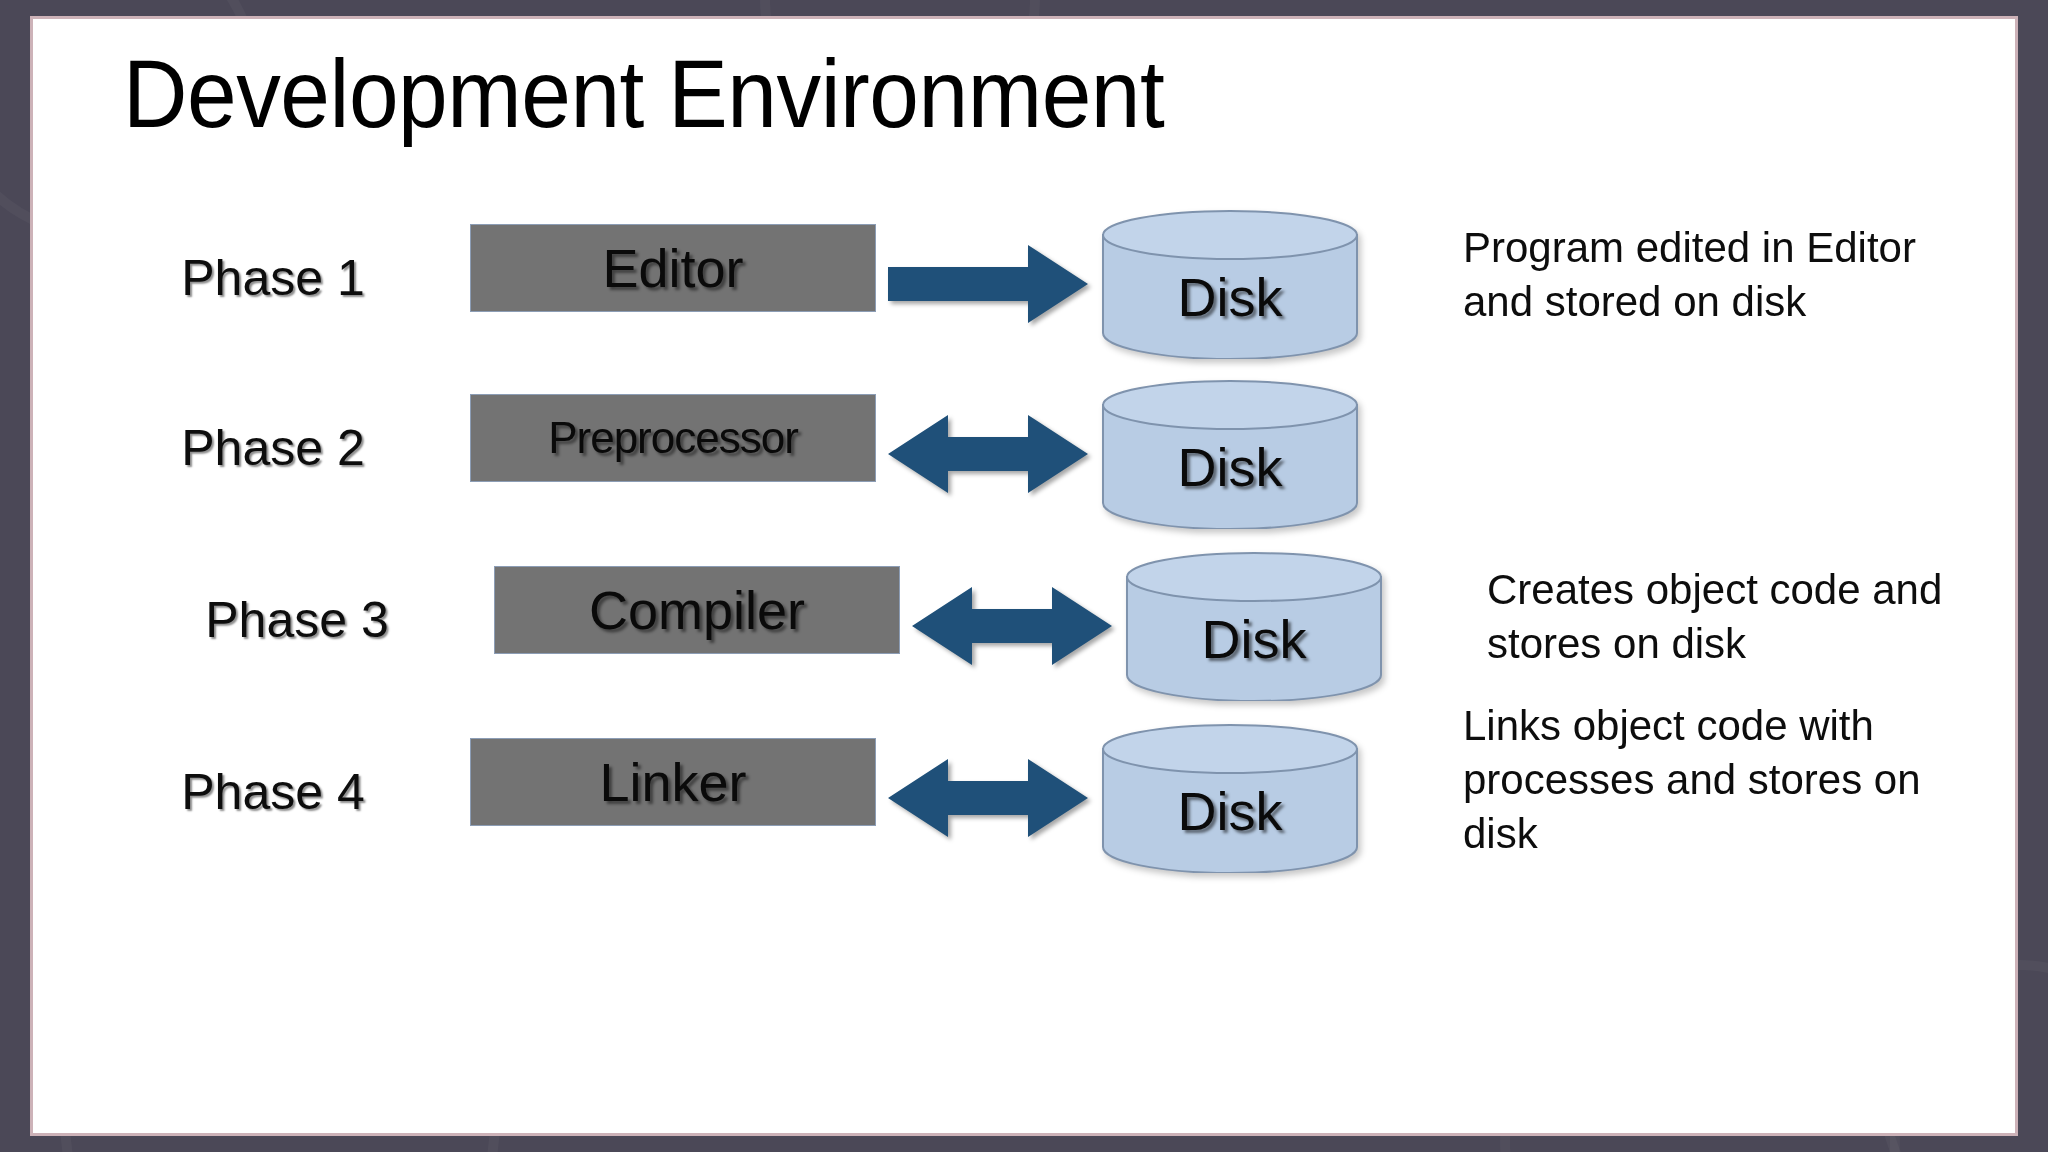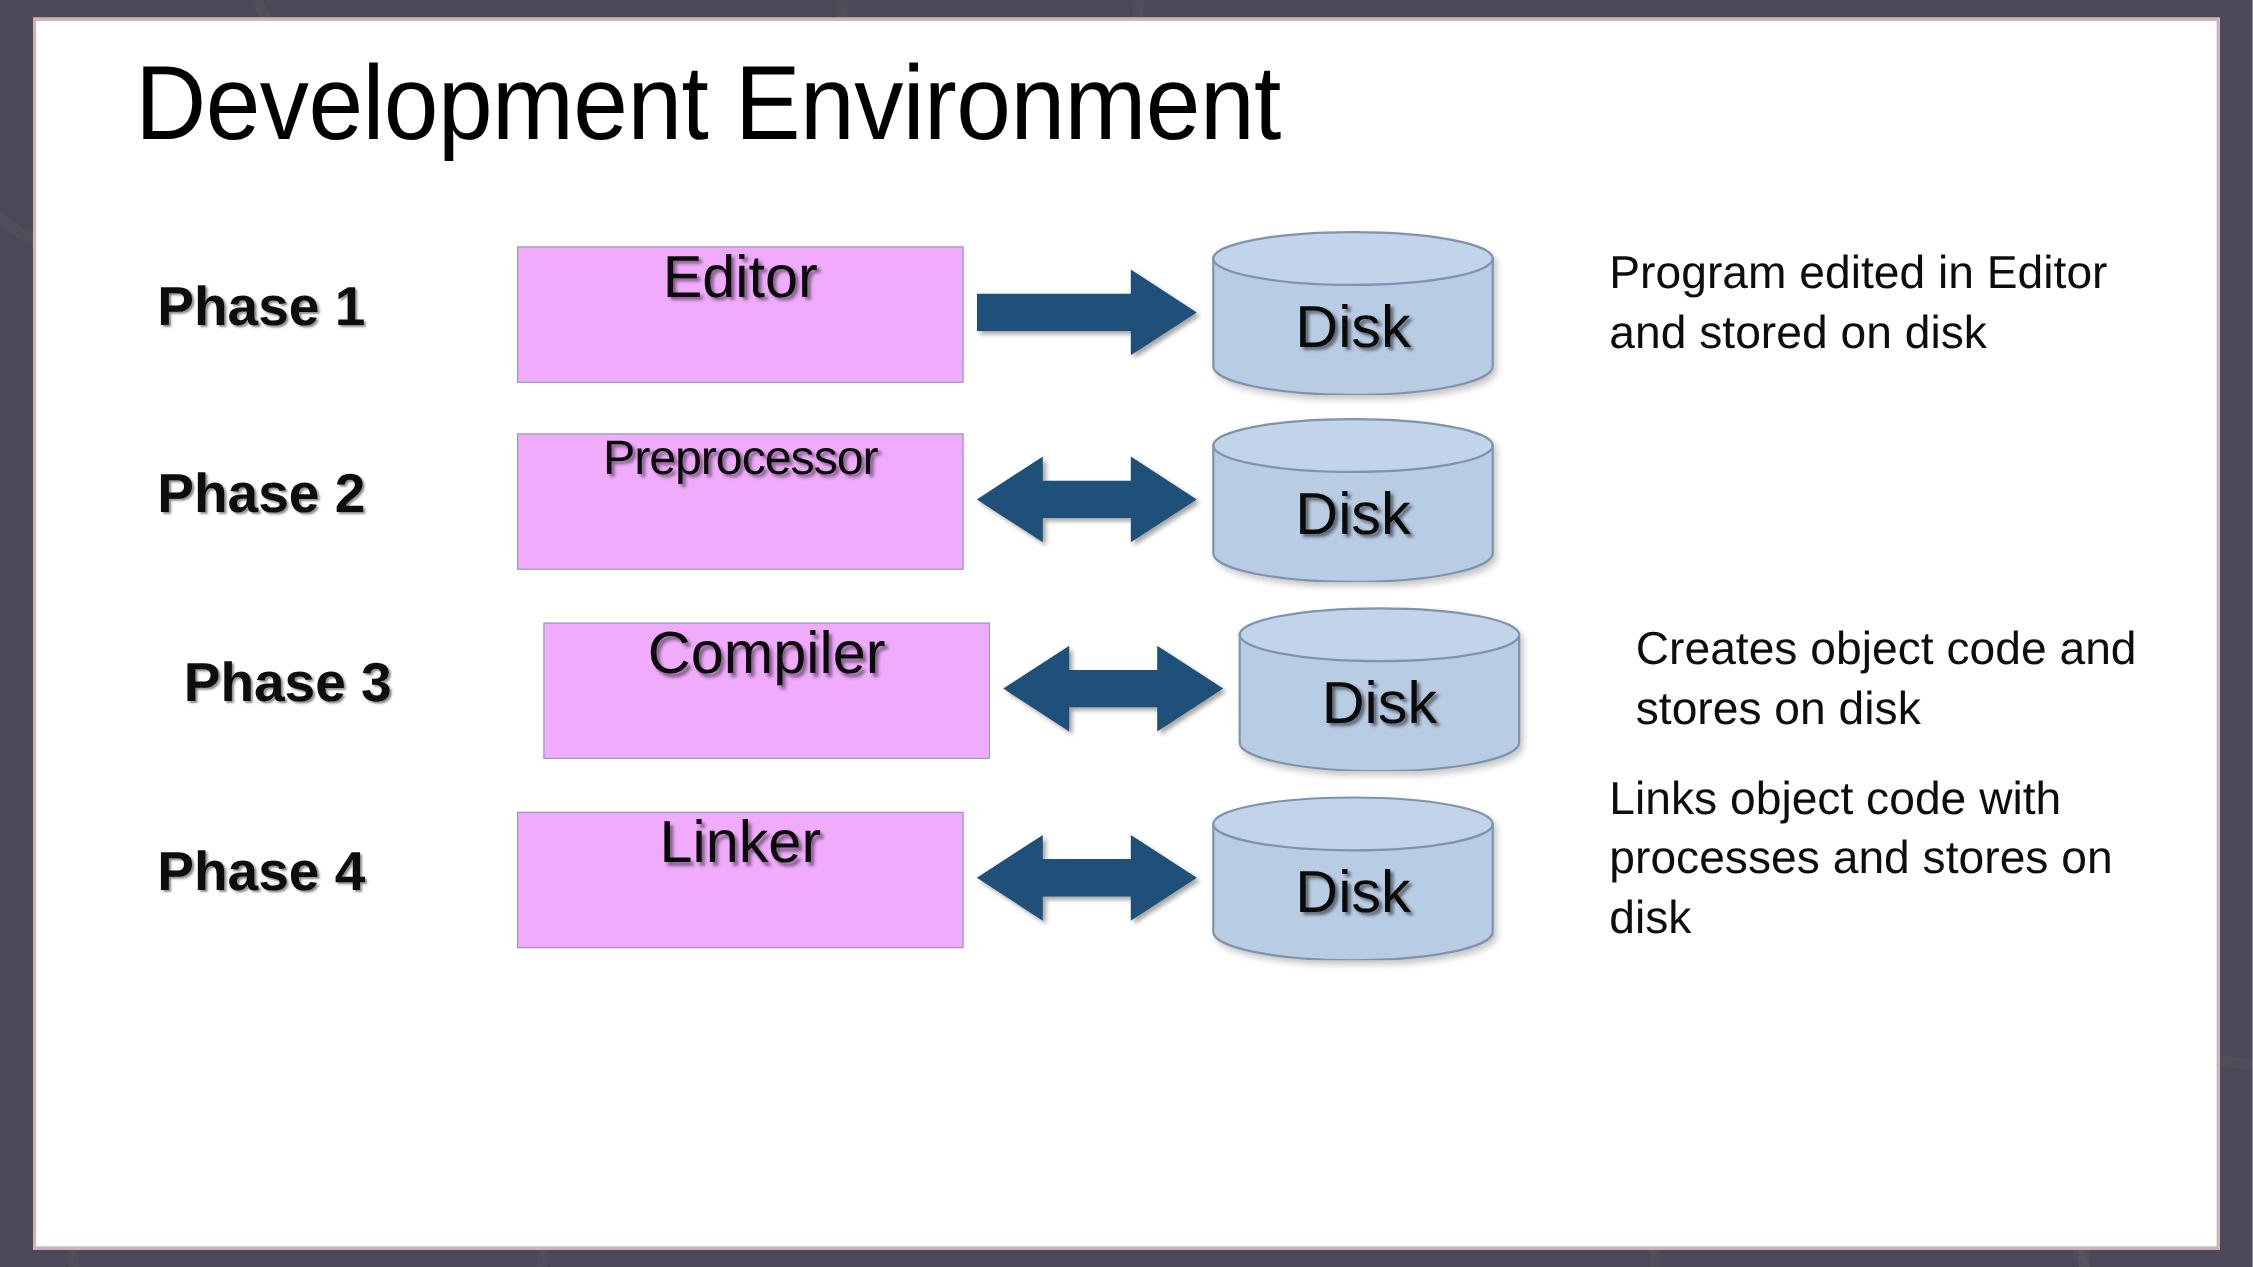--- a/index.html
+++ b/index.html
@@ -82,40 +82,40 @@
   .phase-row[data-row="1"] { top: 350px; }
   .phase-row[data-row="2"] { top: 522px; margin-left: 24px; }
   .phase-row[data-row="3"] { top: 694px; }
 
   
   .phase-label {
     position: absolute;
     left: 110px;
     top: 50px;
     width: 260px;
+    text-align: center;
     font-family: "Liberation Sans", sans-serif;
     font-size: 50px;
     color: #0d0d0d;
     text-shadow: 2px 2px 2px rgba(0,0,0,0.45);
     white-space: nowrap;
-    font-weight: bold;
   }
 
   
   .tool-box {
     position: absolute;
     left: 437px;
     top: 25px;
     width: 406px;
-    height: 124px;
-    background: #f0abfc;
+    height: 88px;
+    background: #737373;
     border: 1px solid #8c9db5;
     box-sizing: border-box;
     display: flex;
-    align-items: flex-start;
+    align-items: center;
     justify-content: center;
   }
   .tool-label {
     font-family: "Liberation Sans", sans-serif;
     font-size: 54px;
     color: #0a0a0a;
     text-shadow: 3px 3px 3px rgba(0,0,0,0.45);
     white-space: nowrap;
     line-height: 1;
   }

